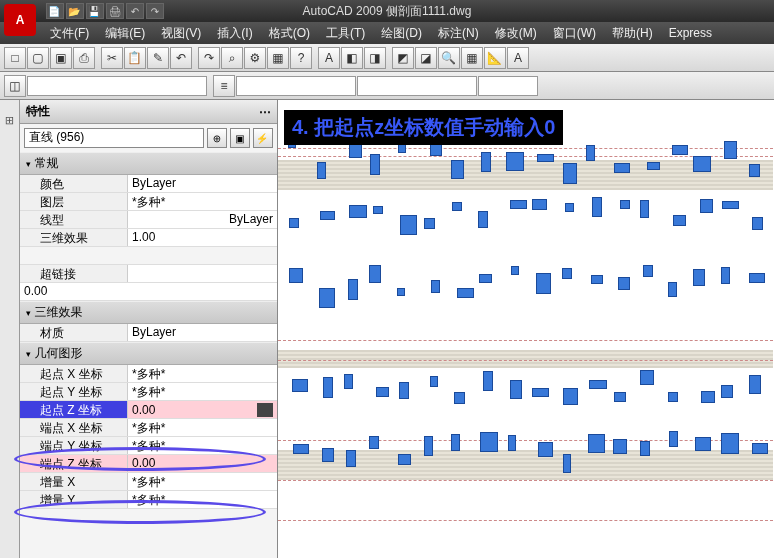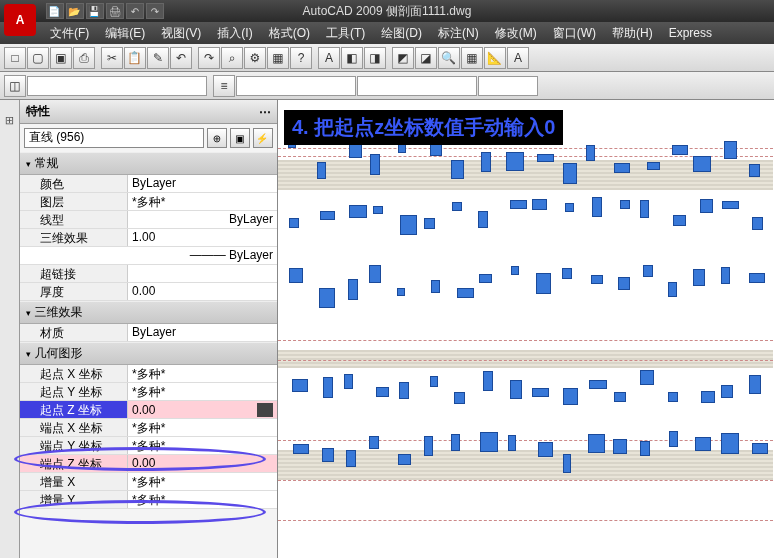--- a/index.html
+++ b/index.html
@@ -145,28 +145,26 @@
           </div>
           <div class="prop-row">
             <div class="prop-label">线型</div>
             <div class="prop-value" style="text-align: right;">ByLayer</div>
           </div>
           <div class="prop-row">
             <div class="prop-label">三维效果</div>
             <div class="prop-value">1.00</div>
           </div>
           <div class="prop-row">
-            <div class="prop-value" style="text-align: right;">——— ByLayer</div>
           </div>
           <div class="prop-row">
             <div class="prop-label">超链接</div>
             <div class="prop-value"></div>
           </div>
           <div class="prop-row">
-            <div class="prop-label">厚度</div>
             <div class="prop-value">0.00</div>
           </div>
         </div>
         <div class="prop-section">三维效果</div>
         <div class="prop-grid">
           <div class="prop-row">
             <div class="prop-label">材质</div>
             <div class="prop-value">ByLayer</div>
           </div>
         </div>

